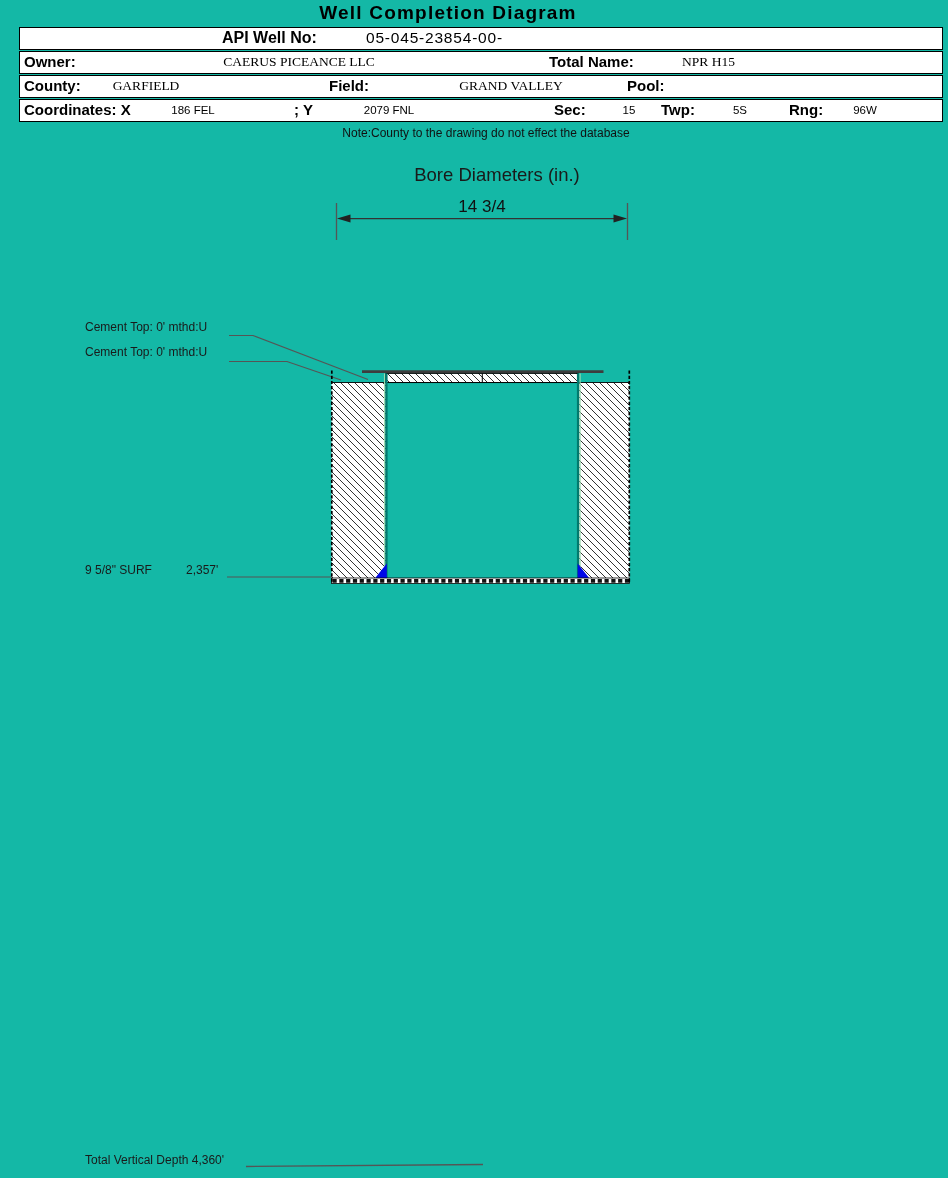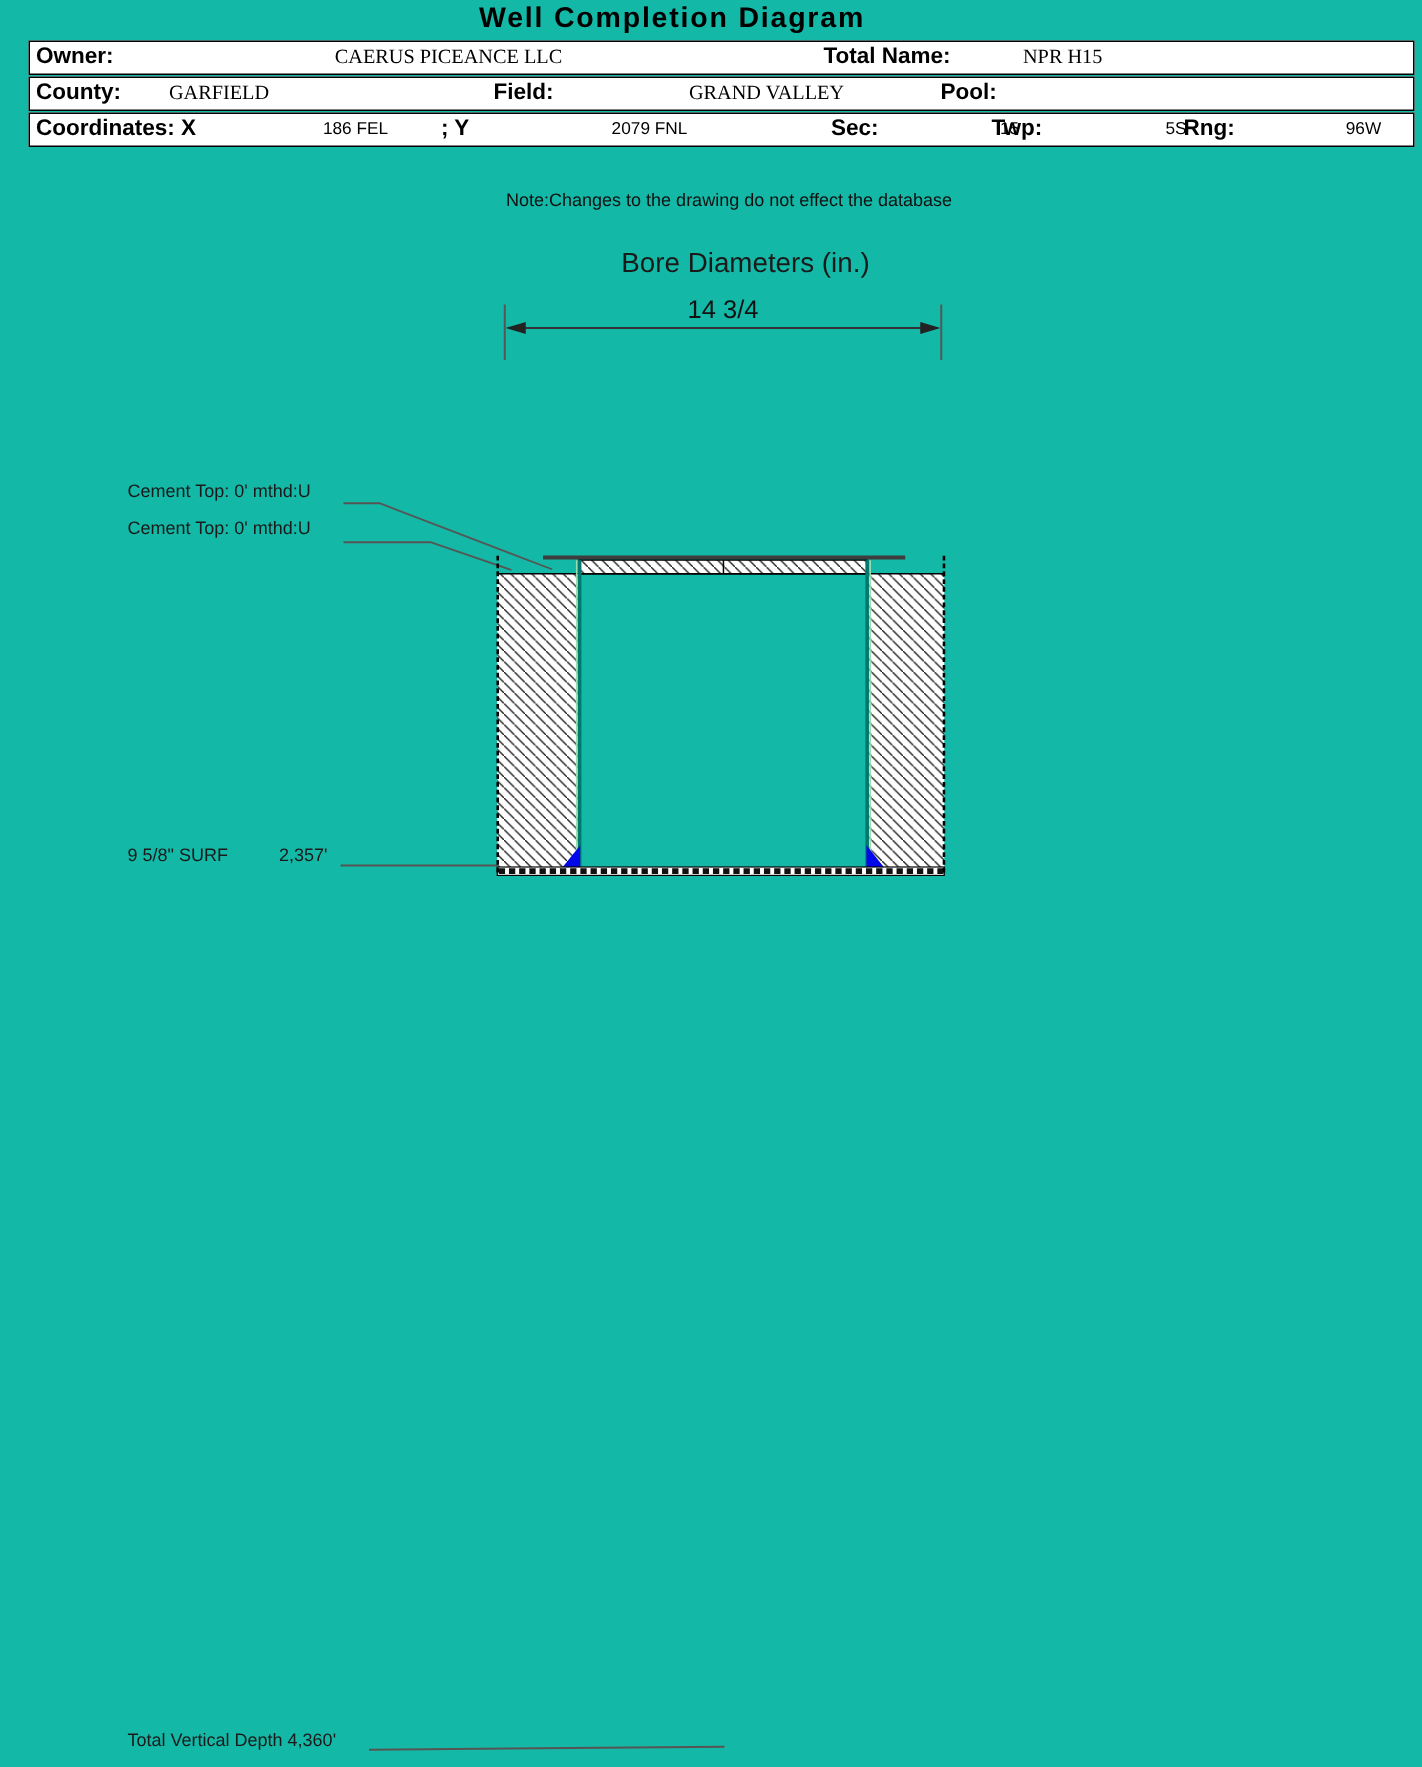--- a/index.html
+++ b/index.html
@@ -13,21 +13,21 @@
   }
   
   .info-table{position:absolute;left:19px;top:27px;width:924px;}
   .trow{
     position:relative;box-sizing:border-box;width:100%;height:23px;
     border:1.6px solid #000;margin-bottom:1px;background:#fff;
   }
   .trow span{position:absolute;top:0;line-height:20px;white-space:nowrap;}
   .lbl{font-weight:bold;font-size:15px;}
   .val{font-size:13.5px;font-family:Liberation Serif, serif;}
-  .val-sm{font-size:11.5px;margin-left:44px;}
+  .val-sm{font-size:11.5px;}
   .ctr{transform:translateX(-50%);}
   .api-lbl{left:202px;font-size:16px;font-weight:bold;}
   .api-val{left:346px;font-size:15.5px;letter-spacing:0.8px;}
   
   .note{
     position:absolute;left:486px;top:126px;transform:translateX(-50%);
     font-size:12px;white-space:nowrap;color:#111;
   }
   .bore-title{
     position:absolute;left:497px;top:164px;transform:translateX(-50%);
@@ -47,20 +47,24 @@
 </style>
 </head>
 <body>
 
 <div class="page">
 
   <div class="title">Well Completion Diagram</div>
 
   <div class="info-table">
     <div class="trow">
+      <span class="api-lbl">API Well No:</span>
+      <span class="api-val">05-045-23854-00-</span>
+    </div>
+    <div class="trow">
       <span class="lbl" style="left:4px">Owner:</span>
       <span class="val ctr" style="left:279px">CAERUS PICEANCE LLC</span>
       <span class="lbl" style="left:529px">Total Name:</span>
       <span class="val" style="left:662px">NPR H15</span>
     </div>
     <div class="trow">
       <span class="lbl" style="left:4px">County:</span>
       <span class="val ctr" style="left:126px">GARFIELD</span>
       <span class="lbl" style="left:309px">Field:</span>
       <span class="val ctr" style="left:491px">GRAND VALLEY</span>
@@ -73,21 +77,21 @@
       <span class="val-sm ctr" style="left:369px">2079 FNL</span>
       <span class="lbl" style="left:534px">Sec:</span>
       <span class="val-sm ctr" style="left:609px">15</span>
       <span class="lbl" style="left:641px">Twp:</span>
       <span class="val-sm ctr" style="left:720px">5S</span>
       <span class="lbl" style="left:769px">Rng:</span>
       <span class="val-sm ctr" style="left:845px">96W</span>
     </div>
   </div>
 
-  <div class="note">Note:Changes to the drawing do not effect the database</div>
+  <div class="note">Note:County to the drawing do not effect the database</div>
   <div class="bore-title">Bore Diameters (in.)</div>
   <div class="dim-label">14 3/4</div>
 
   <div class="ann cement1">Cement Top: 0' mthd:U</div>
   <div class="ann cement2">Cement Top: 0' mthd:U</div>
   <div class="ann casing-size">9 5/8" SURF</div>
   <div class="ann casing-depth">2,357'</div>
   <div class="ann tvd">Total Vertical Depth 4,360'</div>
 
   <svg class="diagram-svg" width="948" height="1178" viewBox="0 0 948 1178">

